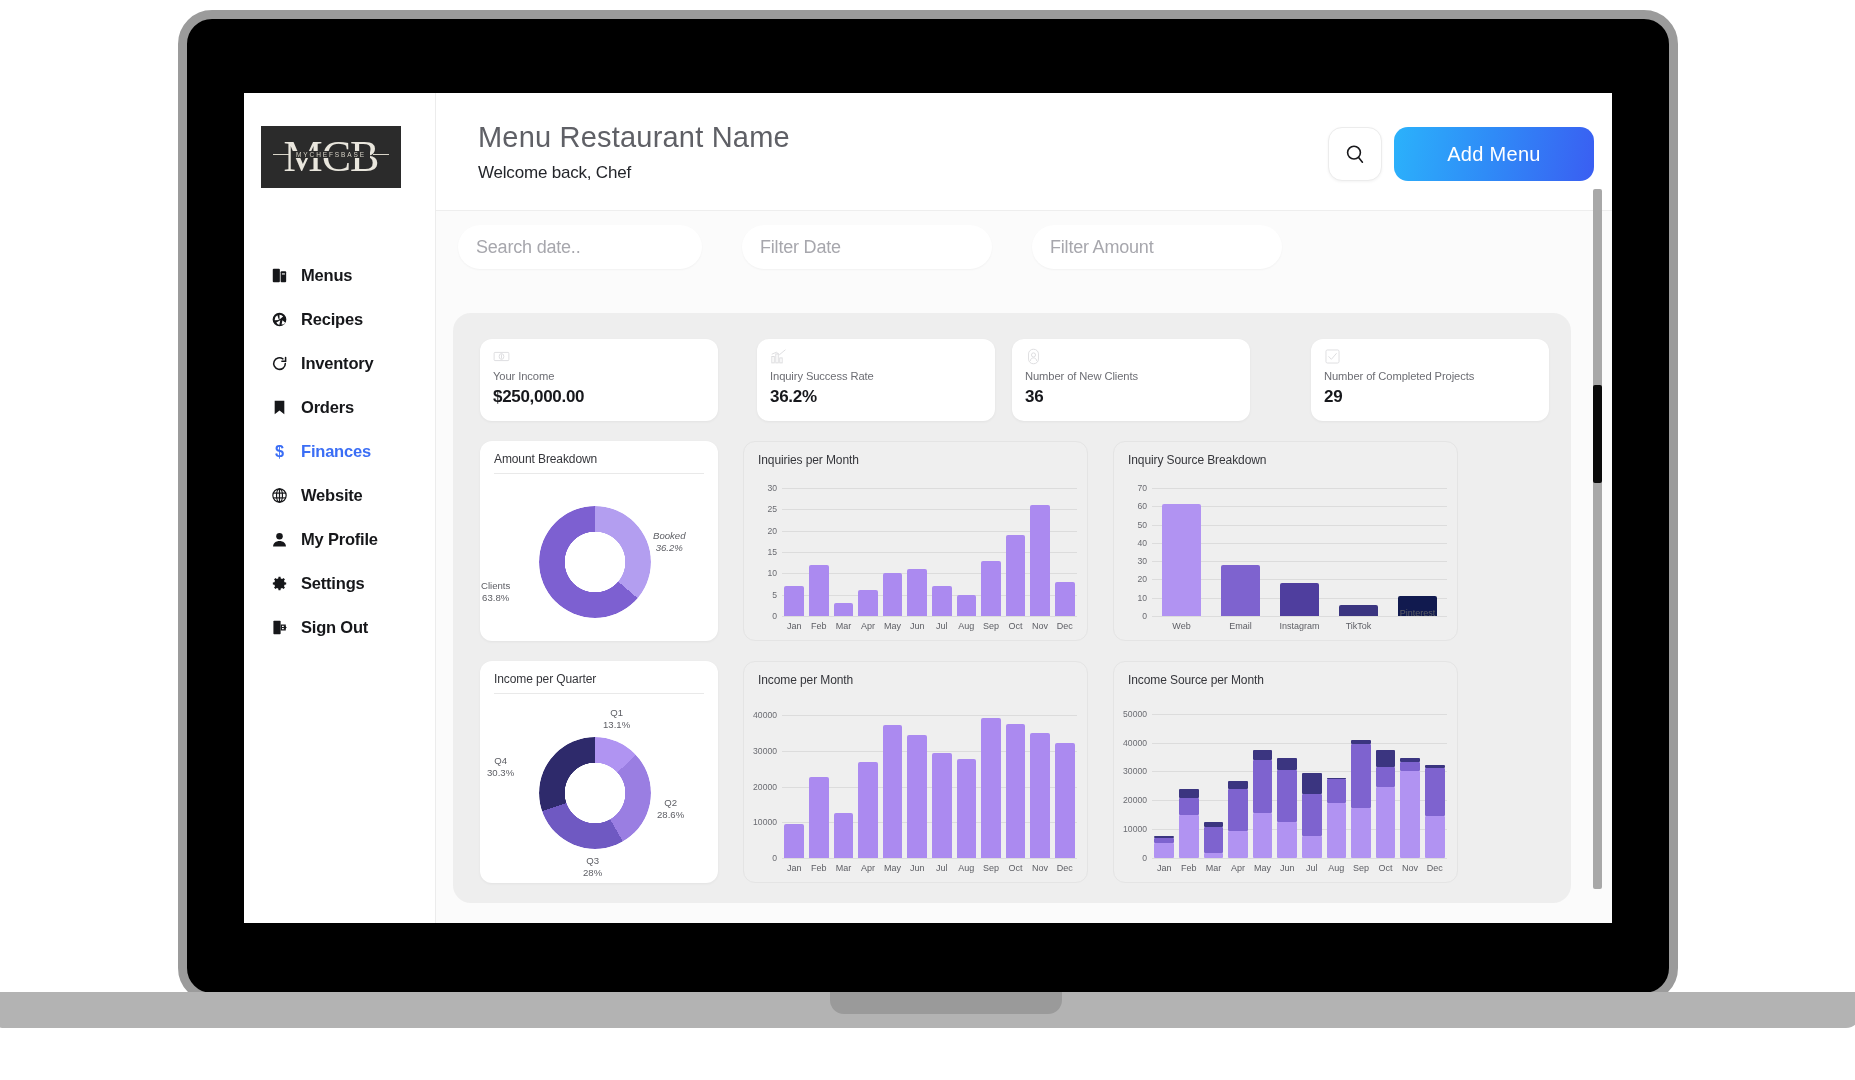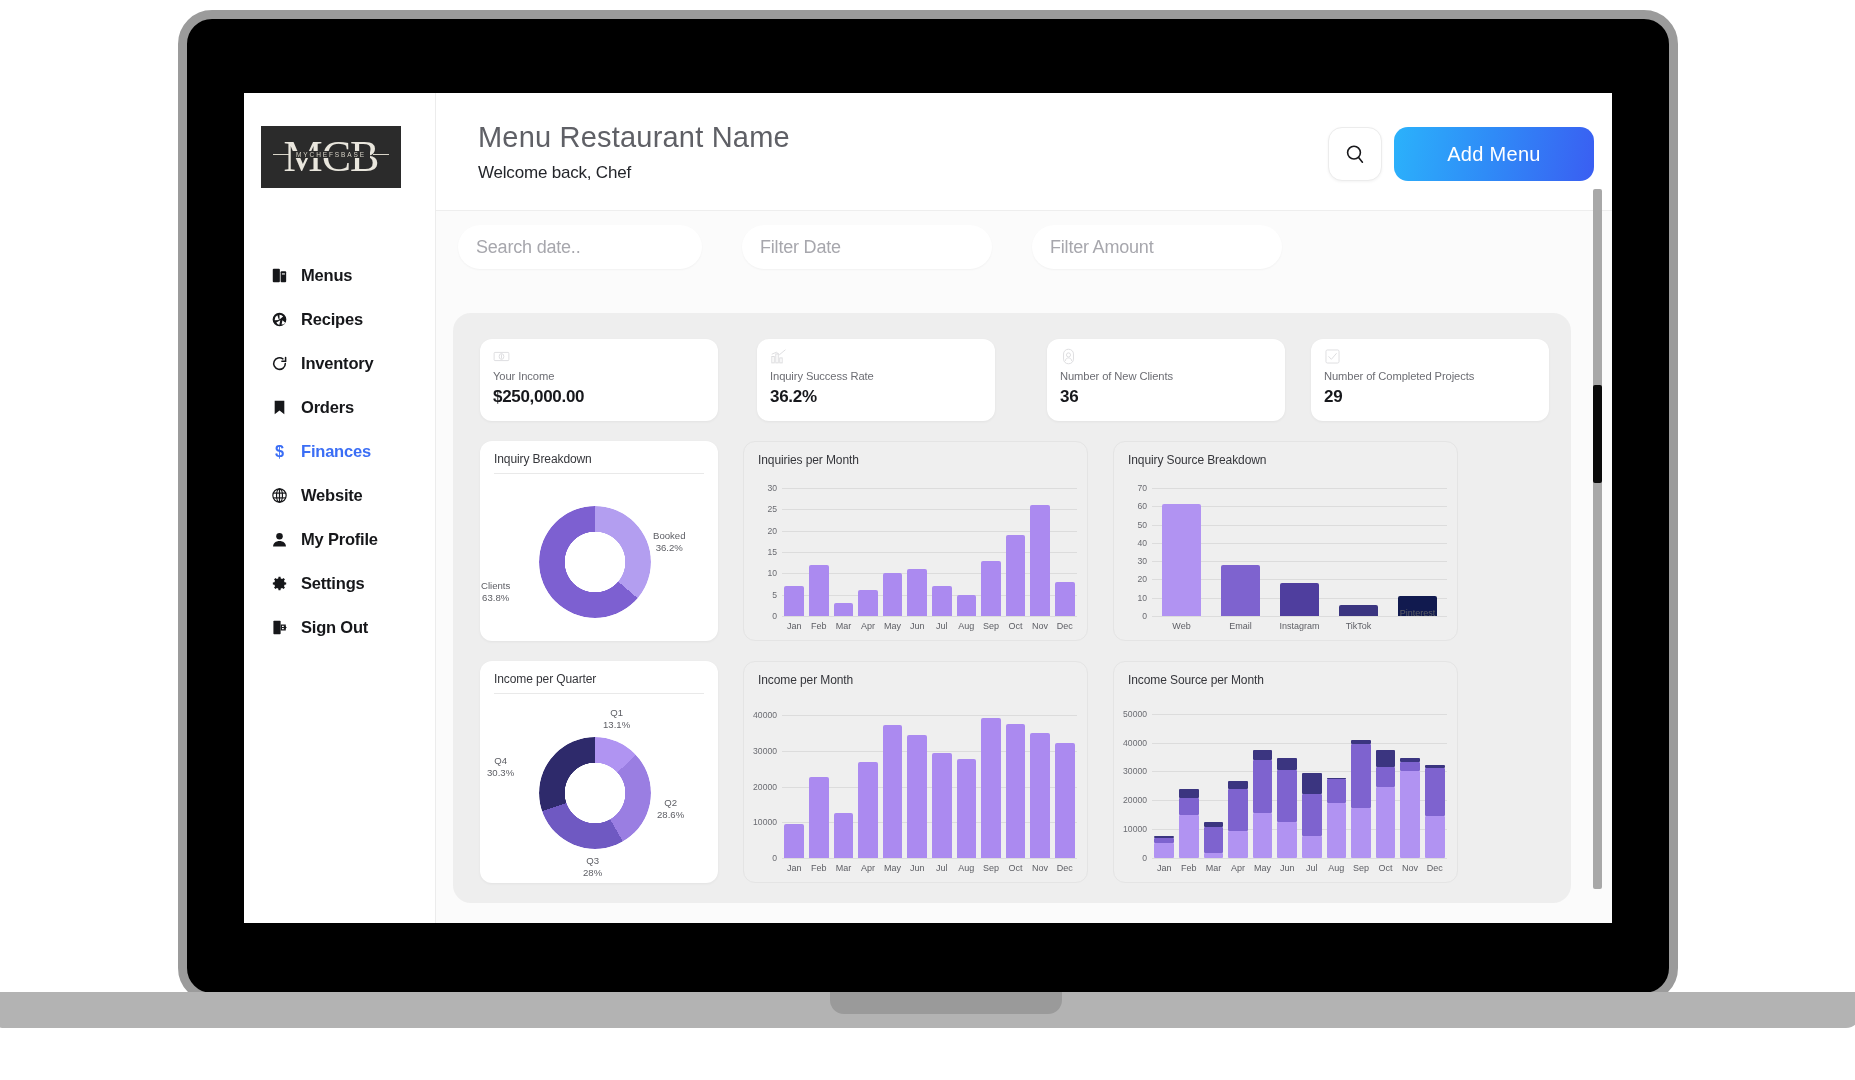--- a/index.html
+++ b/index.html
@@ -408,42 +408,42 @@
               <div class="kpi" style="left: 304px;">
                 <span class="kpi-icon"><svg width="17" height="17" viewBox="0 0 24 24" fill="none" stroke="#9a9aa0" stroke-width="1.3">
                     <rect x="2.6" y="12" width="3.4" height="9"></rect>
                     <rect x="8.2" y="8.4" width="3.4" height="12.6"></rect>
                     <rect x="13.8" y="14" width="3.4" height="7"></rect>
                     <path d="M3 8.6 9 6l4.4 3.4L21.4 2.8" stroke-linecap="round"></path>
                   </svg></span>
                 <div class="kpi-label">Inquiry Success Rate</div>
                 <div class="kpi-value">36.2%</div>
               </div>
-              <div class="kpi" style="left: 594px;">
+              <div class="kpi" style="left: 559px;">
                 <span class="kpi-icon"><svg width="17" height="17" viewBox="0 0 24 24" fill="none" stroke="#9a9aa0" stroke-width="1.3">
                     <rect x="5" y="1.8" width="14" height="20.4" rx="6.6"></rect>
                     <circle cx="12" cy="9.8" r="2.9"></circle>
                     <path d="M7.6 18.2c0-2.6 2-4.2 4.4-4.2s4.4 1.6 4.4 4.2"></path>
                   </svg></span>
                 <div class="kpi-label">Number of New Clients</div>
                 <div class="kpi-value">36</div>
               </div>
               <div class="kpi" style="left: 858px;">
                 <span class="kpi-icon"><svg width="17" height="17" viewBox="0 0 24 24" fill="none" stroke="#9a9aa0" stroke-width="1.3">
                     <rect x="2.8" y="2.8" width="18.4" height="18.4" rx="2"></rect>
                     <path d="M6.8 12.2 10.4 16l7-8.2" stroke-linecap="round" stroke-linejoin="round"></path>
                   </svg></span>
                 <div class="kpi-label">Number of Completed Projects</div>
                 <div class="kpi-value">29</div>
               </div>
               <div class="card" style="left: 27px; top: 128px; width: 238px; height: 200px;">
-                <div class="card-title">Inquiry Breakdown</div>
+                <div class="card-title">Amount Breakdown</div>
                 <div class="card-rule"></div>
                 <div class="donut-wrap" style="left: 59px; top: 65px; width: 112px; height: 112px; border-radius: 50%; background: conic-gradient(rgb(179, 158, 240) 0deg, rgb(179, 158, 240) 130.32deg, rgb(125, 96, 209) 130.32deg, rgb(125, 96, 209) 360deg); mask: radial-gradient(circle, transparent 30px, rgb(0, 0, 0) 30.5px);"></div>
-                <div class="donut-label" style="left: 173px; top: 89px;"><span>Booked</span><br><span>36.2%</span></div>
+                <div class="donut-label" style="left: 173px; top: 89px; font-style: italic;"><span>Booked</span><br><span>36.2%</span></div>
                 <div class="donut-label" style="left: 1px; top: 139px;"><span>Clients</span><br><span>63.8%</span></div>
               </div>
               <div class="card flat" style="left: 290px; top: 128px; width: 345px; height: 200px;">
                 <div class="card-title">Inquiries per Month</div>
                 <div class="gridline" style="left: 38px; top: 174px; width: 295px;"></div>
                 <div class="axis-label" style="left: 0px; top: 169px; width: 33px;">0</div>
                 <div class="gridline" style="left: 38px; top: 152.667px; width: 295px;"></div>
                 <div class="axis-label" style="left: 0px; top: 147.667px; width: 33px;">5</div>
                 <div class="gridline" style="left: 38px; top: 131.333px; width: 295px;"></div>
                 <div class="axis-label" style="left: 0px; top: 126.333px; width: 33px;">10</div>

